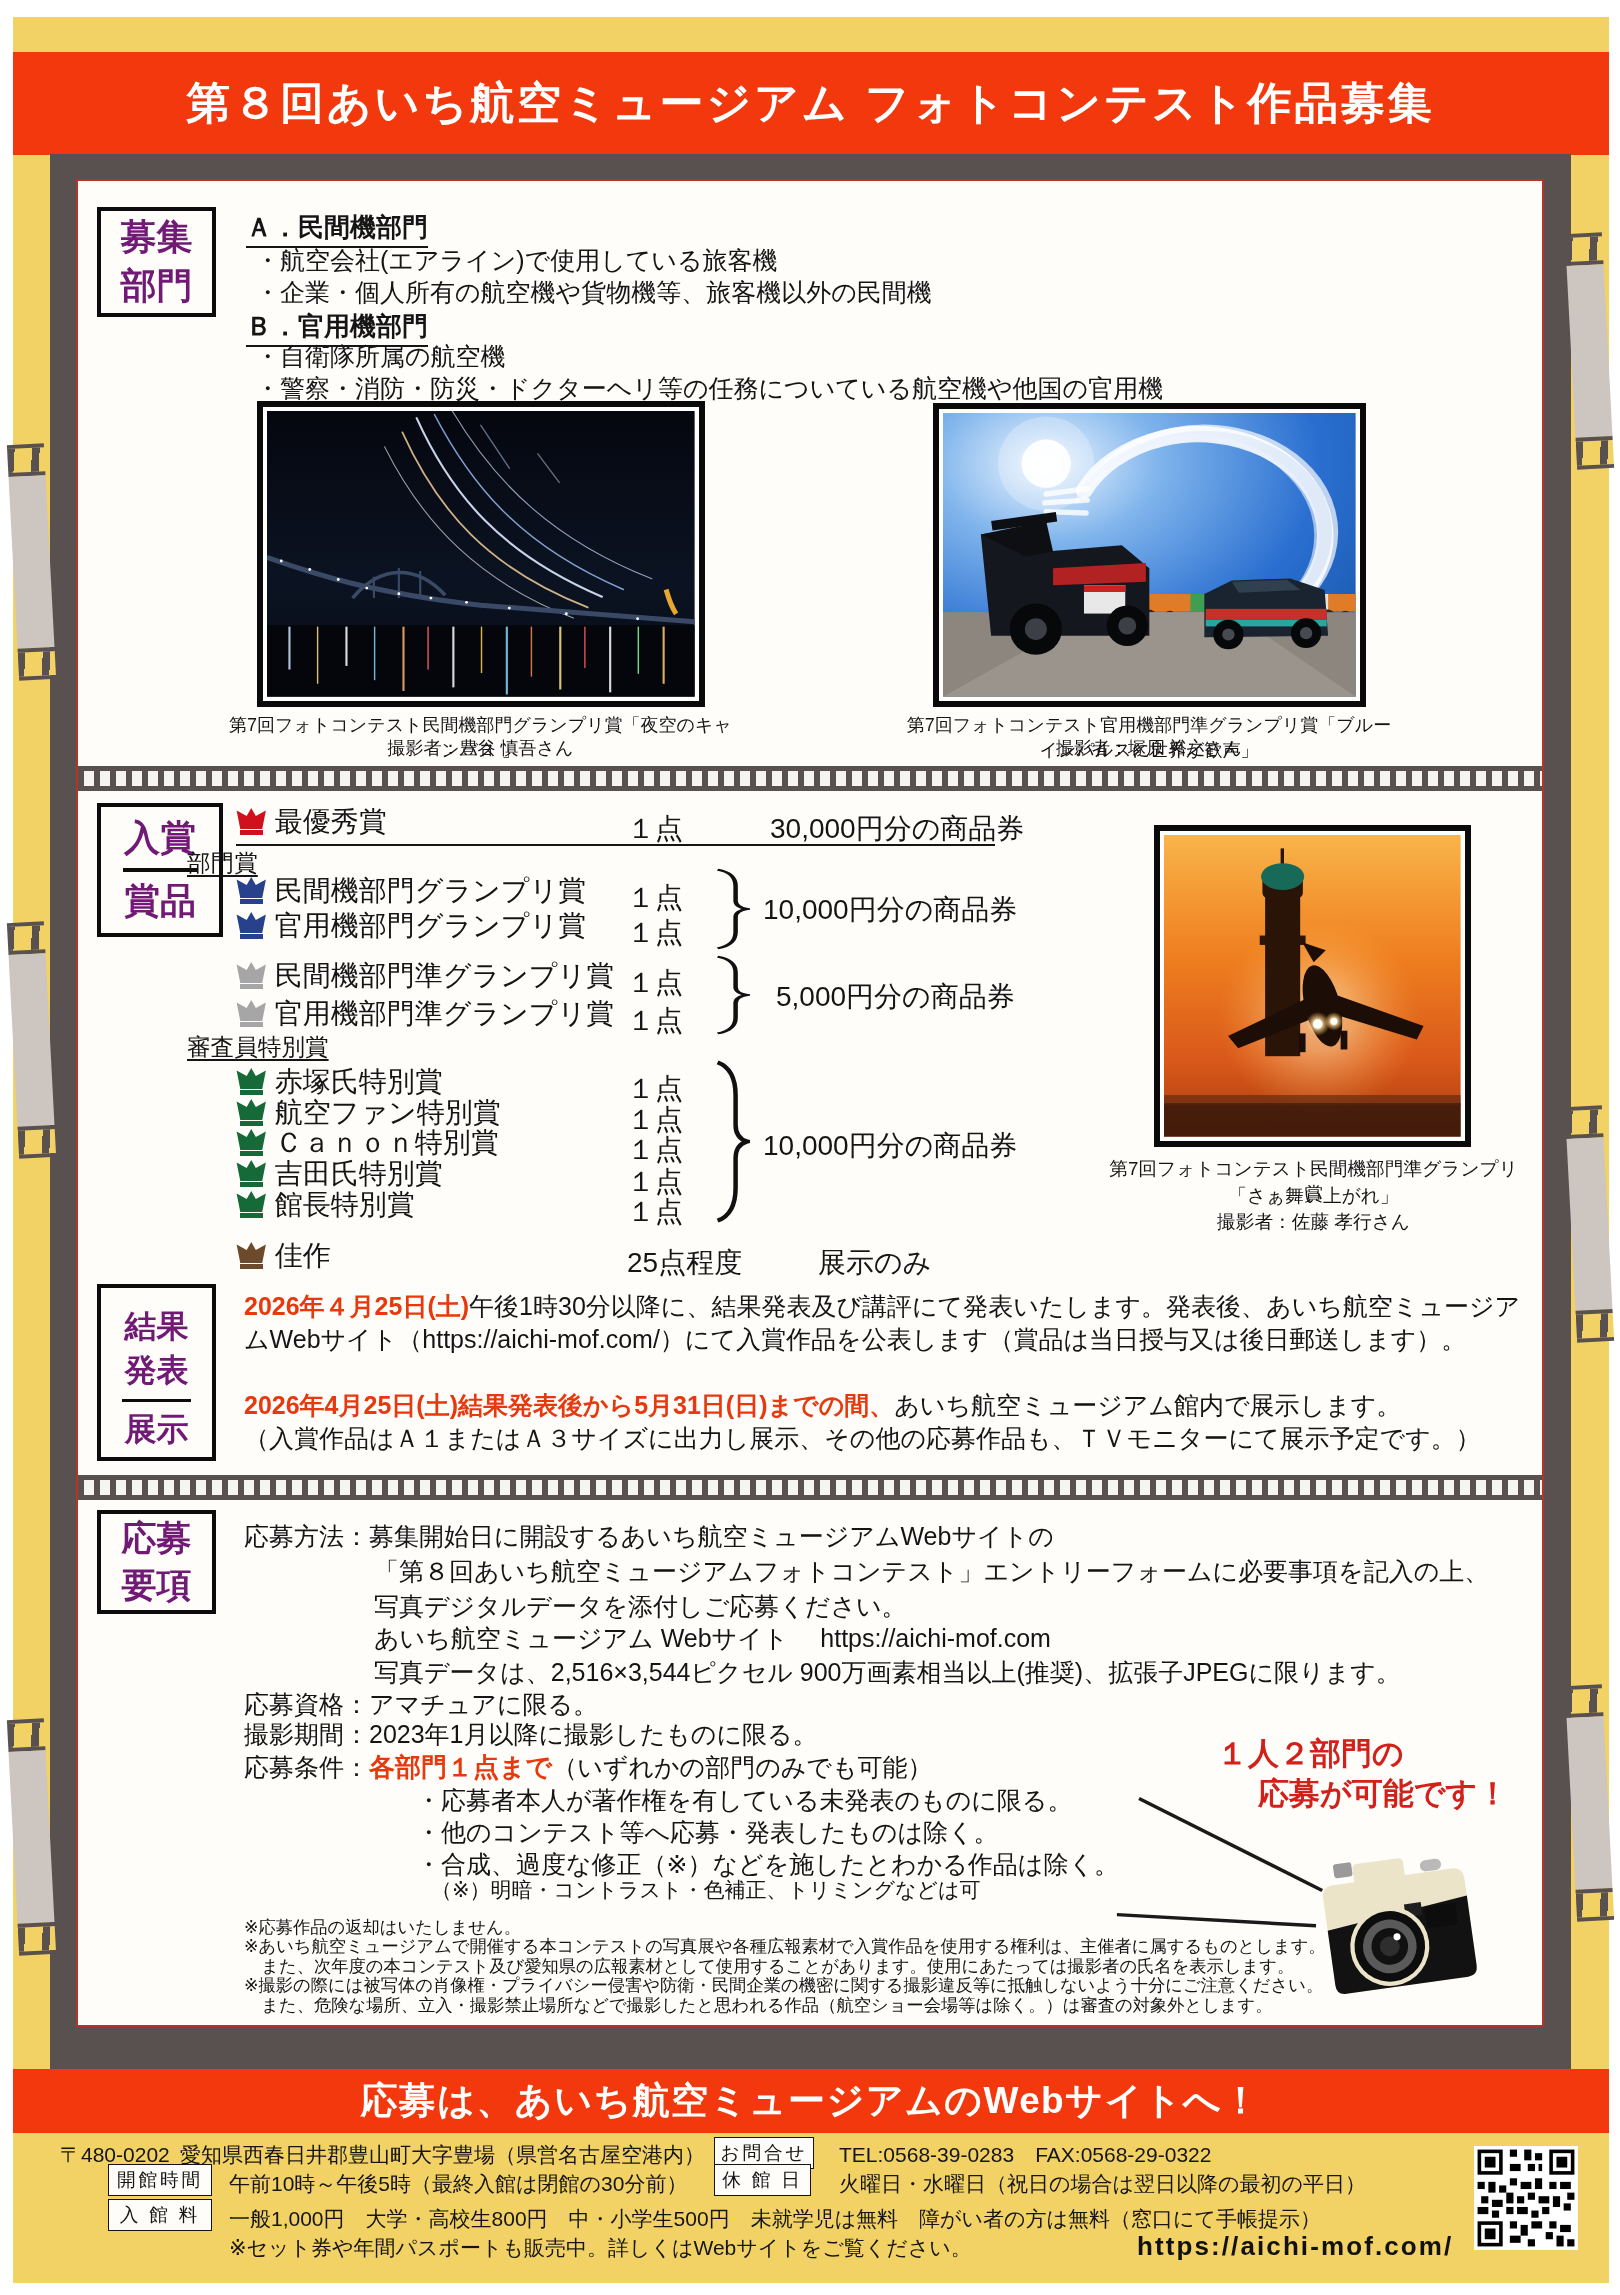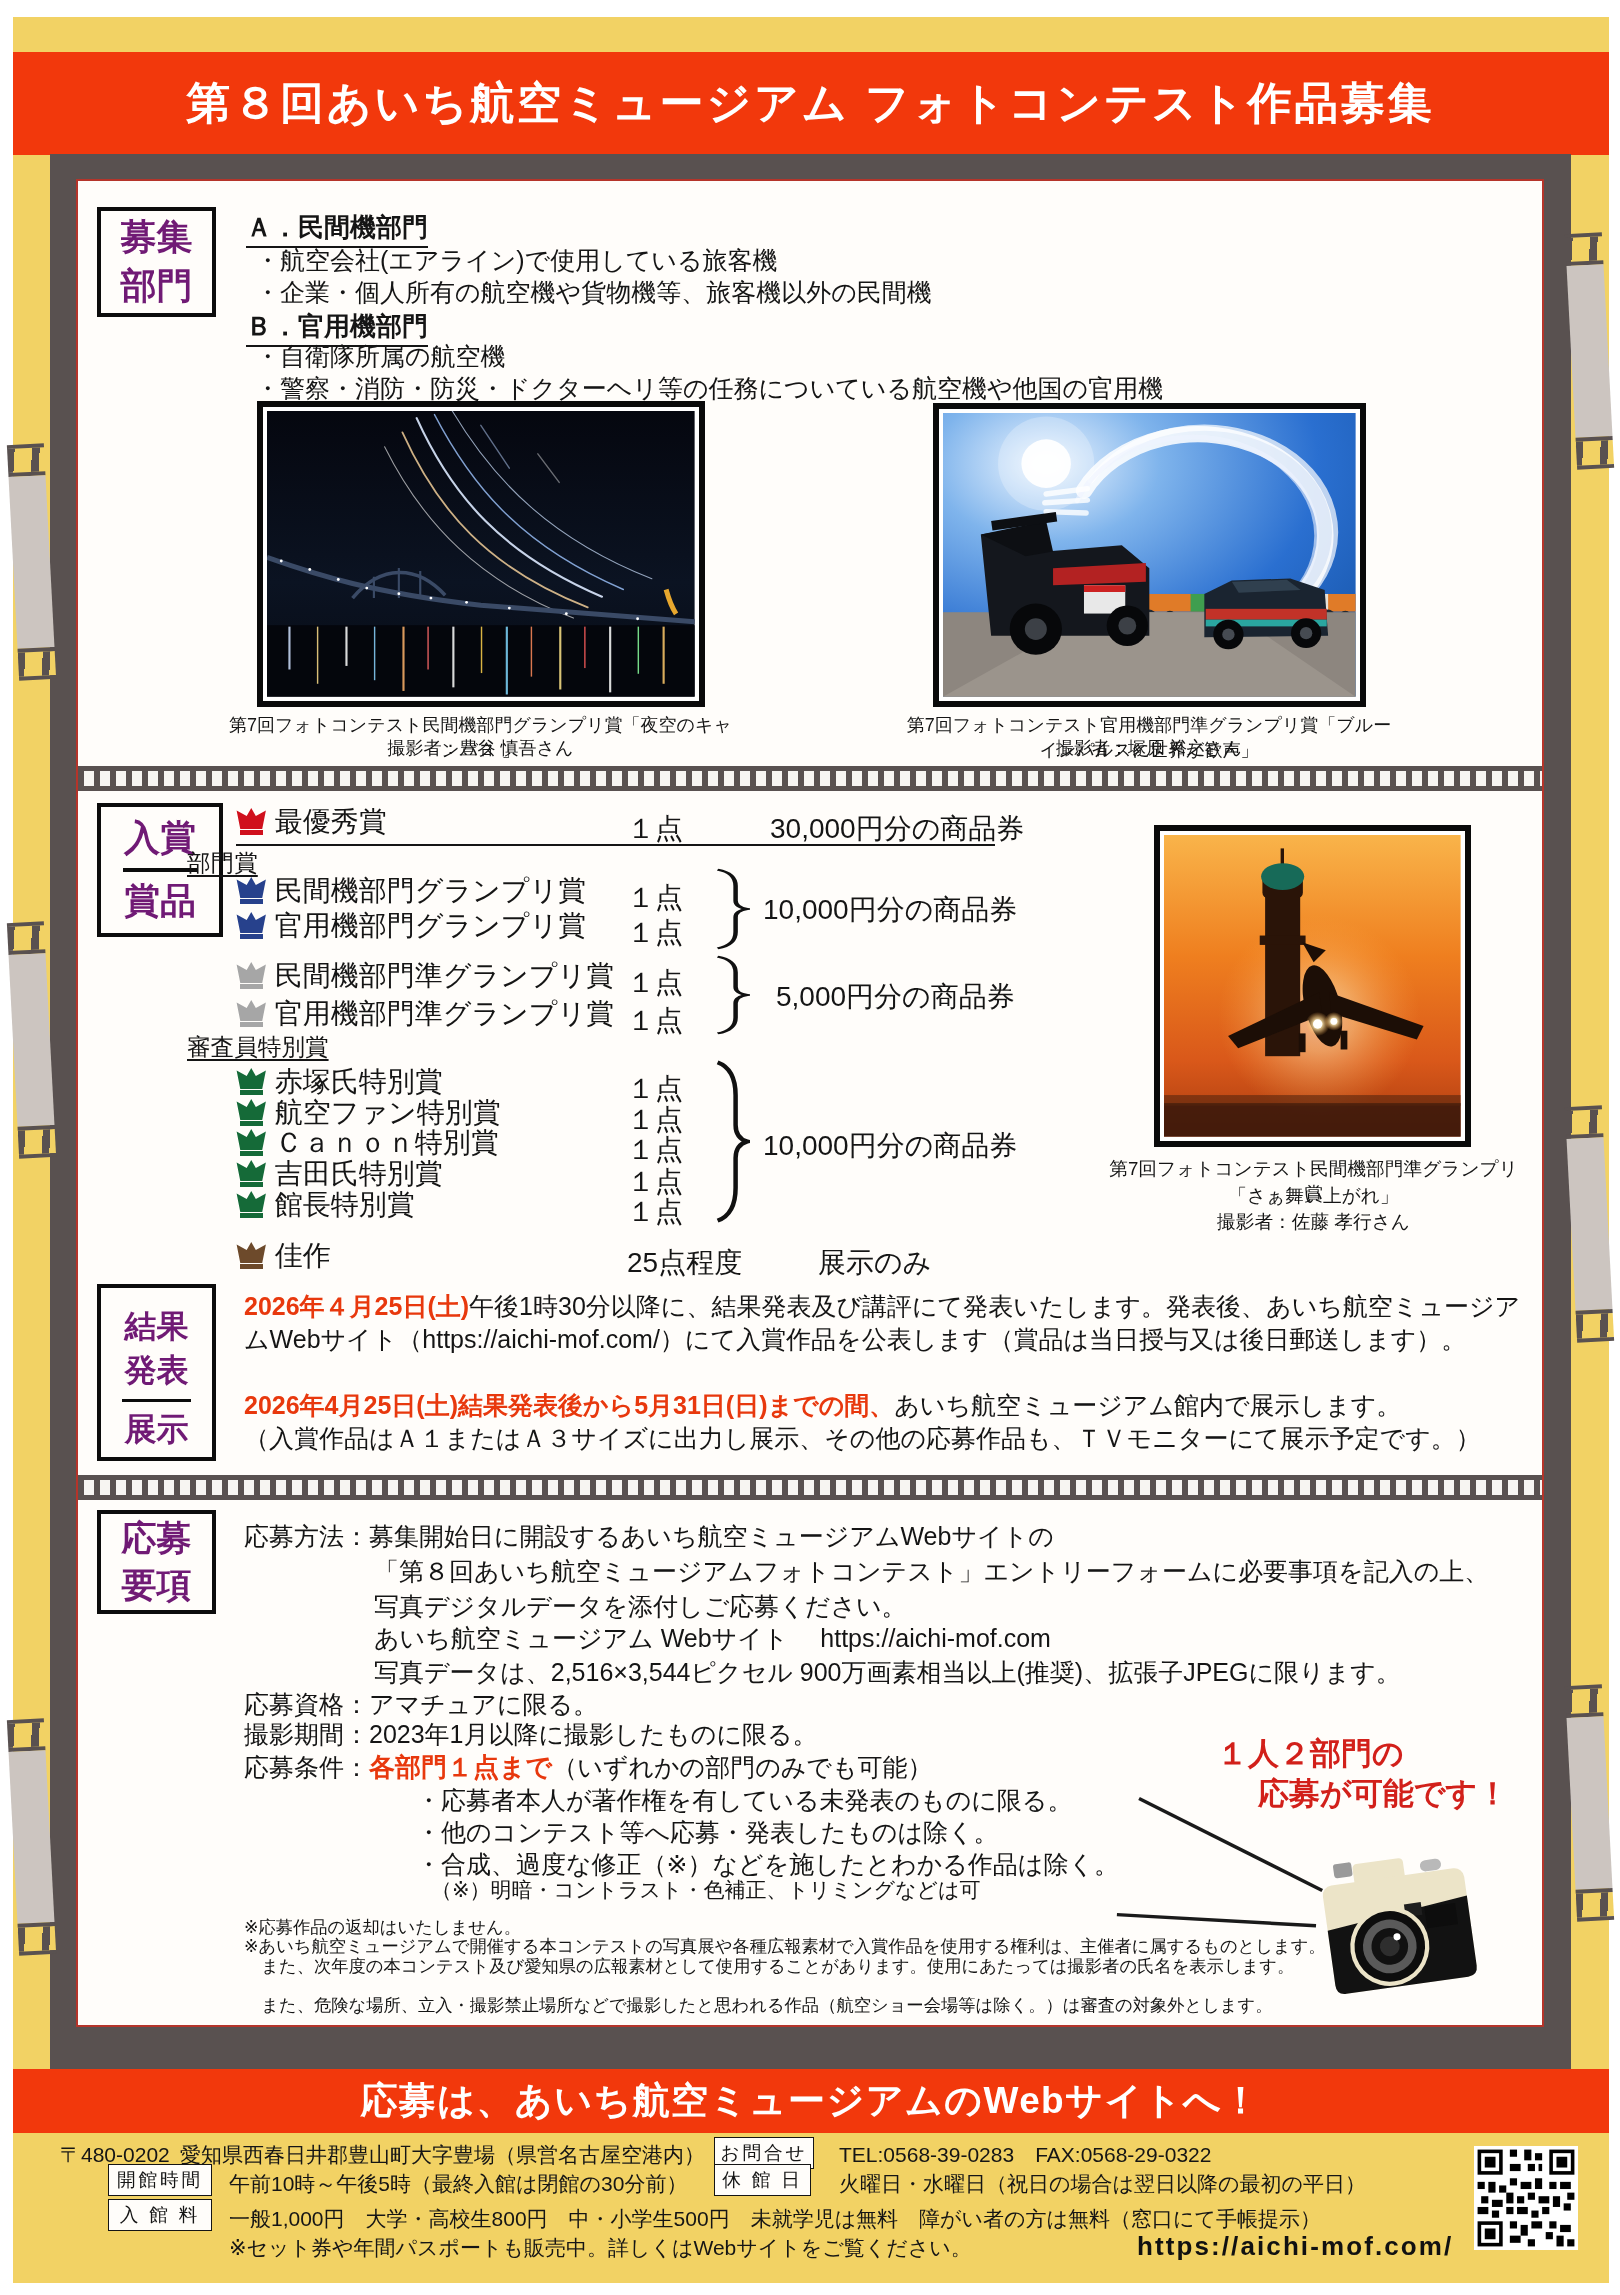--- a/index.html
+++ b/index.html
@@ -449,20 +449,21 @@
     <circle cx="92" cy="152" r="50" fill="#0d0d0d"></circle>
     <circle cx="92" cy="152" r="38" fill="#5a5a5a"></circle>
     <circle cx="92" cy="152" r="26" fill="#111111"></circle>
     <circle cx="92" cy="152" r="14" fill="#2e2e2e"></circle>
     <circle cx="104" cy="140" r="5" fill="#ffffff"></circle>
   </svg>
 
   <div class="abs jt" style="left:244px;top:1915px;font-size:17.3px;">※応募作品の返却はいたしません。</div>
   <div class="abs jt" style="left:244px;top:1934px;font-size:17.3px;">※あいち航空ミュージアムで開催する本コンテストの写真展や各種広報素材で入賞作品を使用する権利は、主催者に属するものとします。</div>
   <div class="abs jt" style="left:244px;top:1954px;font-size:17.3px;">　また、次年度の本コンテスト及び愛知県の広報素材として使用することがあります。使用にあたっては撮影者の氏名を表示します。</div>
+  <div class="abs jt" style="left:244px;top:1973px;font-size:17.3px;">※撮影の際には被写体の肖像権・プライバシー侵害や防衛・民間企業の機密に関する撮影違反等に抵触しないよう十分にご注意ください。</div>
   <div class="abs jt" style="left:244px;top:1993px;font-size:17.3px;">　また、危険な場所、立入・撮影禁止場所などで撮影したと思われる作品（航空ショー会場等は除く。）は審査の対象外とします。</div>
 
   <div class="abs" id="footerBand">
     <div class="t">応募は、あいち航空ミュージアムのWebサイトへ！</div>
   </div>
 
   <div class="abs infotext" style="left:60px;top:2141px;">〒480-0202</div>
   <div class="abs infotext" style="left:180px;top:2141px;">愛知県西春日井郡豊山町大字豊場（県営名古屋空港内）</div>
   <div class="abs infobox" style="left:714px;top:2137px;width:100px;height:32px;font-size:18.7px;">お問合せ</div>
   <div class="abs infotext" style="left:839px;top:2141px;">TEL:0568-39-0283　FAX:0568-29-0322</div>

